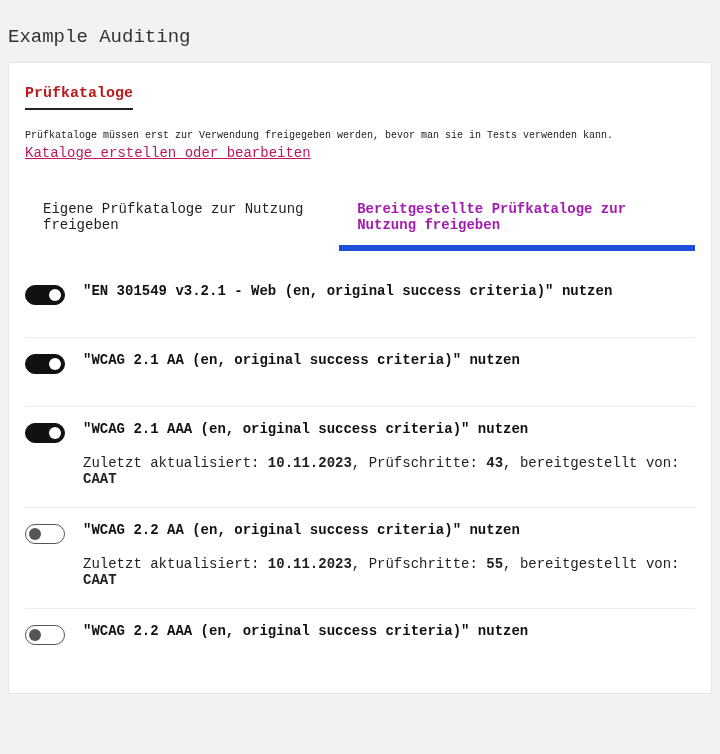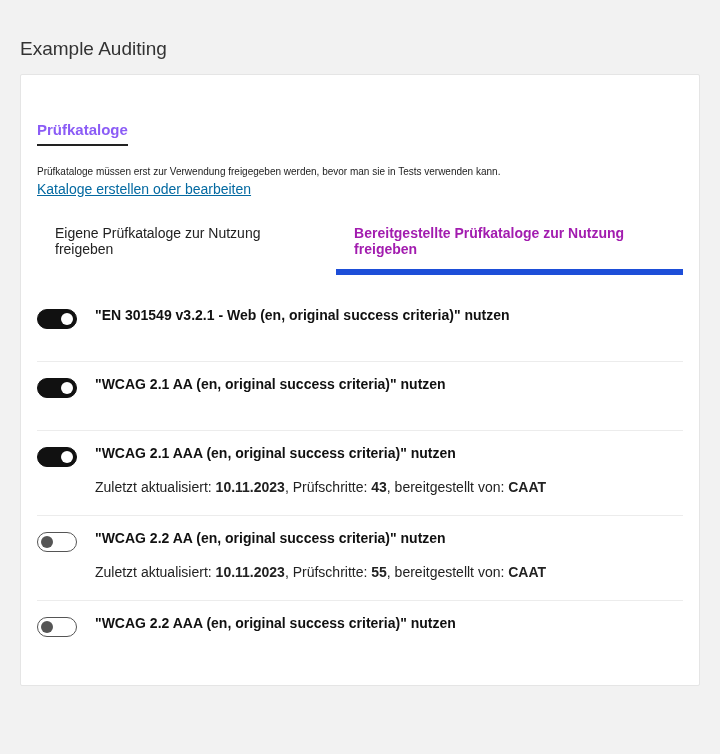--- a/index.html
+++ b/index.html
@@ -8,58 +8,58 @@
       padding: 0;
     }
     body {
       font-family: "Segoe UI", Arial, sans-serif;
       background: #f2f2f2;
       color: #222;
       font-size: 14px;
       width: 720px;
     }
     .page {
-      padding: 20px;
+      padding: 8px;
+      font-family: Liberation Mono, monospace;
     }
     .page-title {
       font-size: 19px;
       font-weight: 400;
       color: #333;
       padding: 18px 0 14px 0;
     }
     .panel {
       background: #fff;
       border: 1px solid #e5e5e5;
       border-radius: 2px;
       padding: 16px;
     }
     .panel-tab-row {
       margin-bottom: 18px;
     }
     .panel-tab {
       display: inline-block;
       font-size: 15px;
       font-weight: 600;
-      color: #8b5cf6;
+      color: #b91c1c;
       padding: 6px 0;
       border-bottom: 2px solid #222;
-      margin-top: 24px;
     }
     .intro-text {
       font-size: 10px;
       color: #222;
       line-height: 1.5;
       margin-bottom: 2px;
     }
     .intro-link {
       font-size: 14px;
-      color: #0369a1;
+      color: #be185d;
       text-decoration: underline;
       display: inline-block;
-      margin-bottom: 16px;
+      margin-bottom: 28px;
       cursor: pointer;
     }
     .sub-tab-row {
       display: flex;
       gap: 16px;
       border-bottom: 0 solid transparent;
       margin-bottom: 0;
     }
     .sub-tab {
       font-size: 14px;

